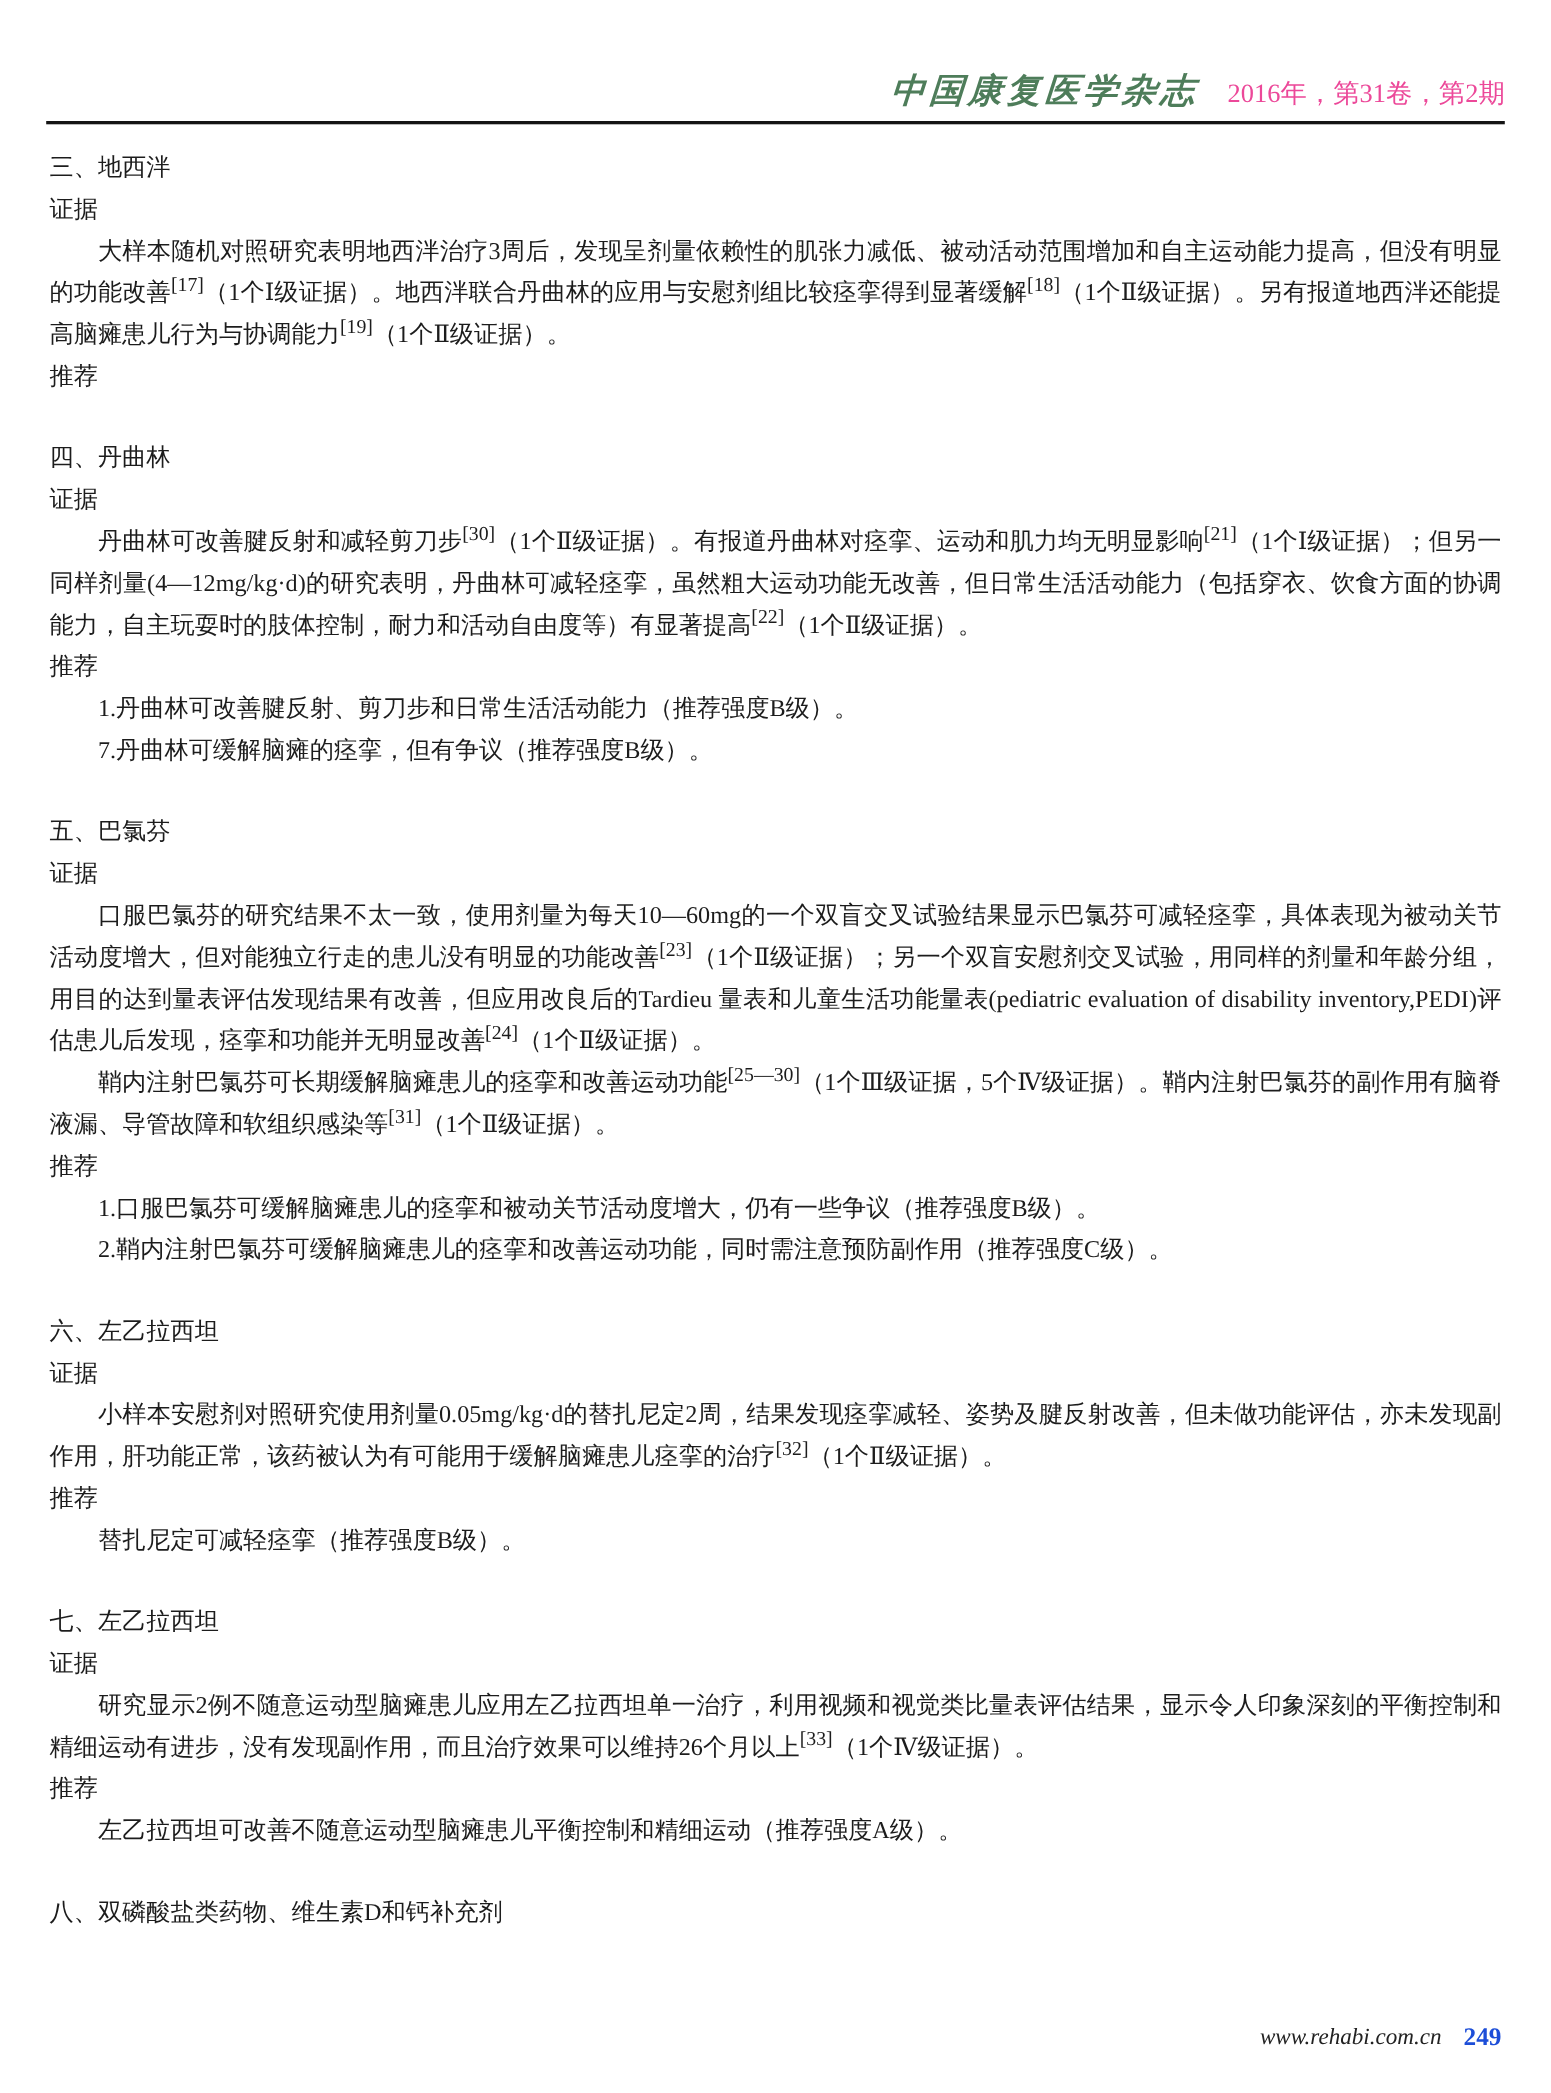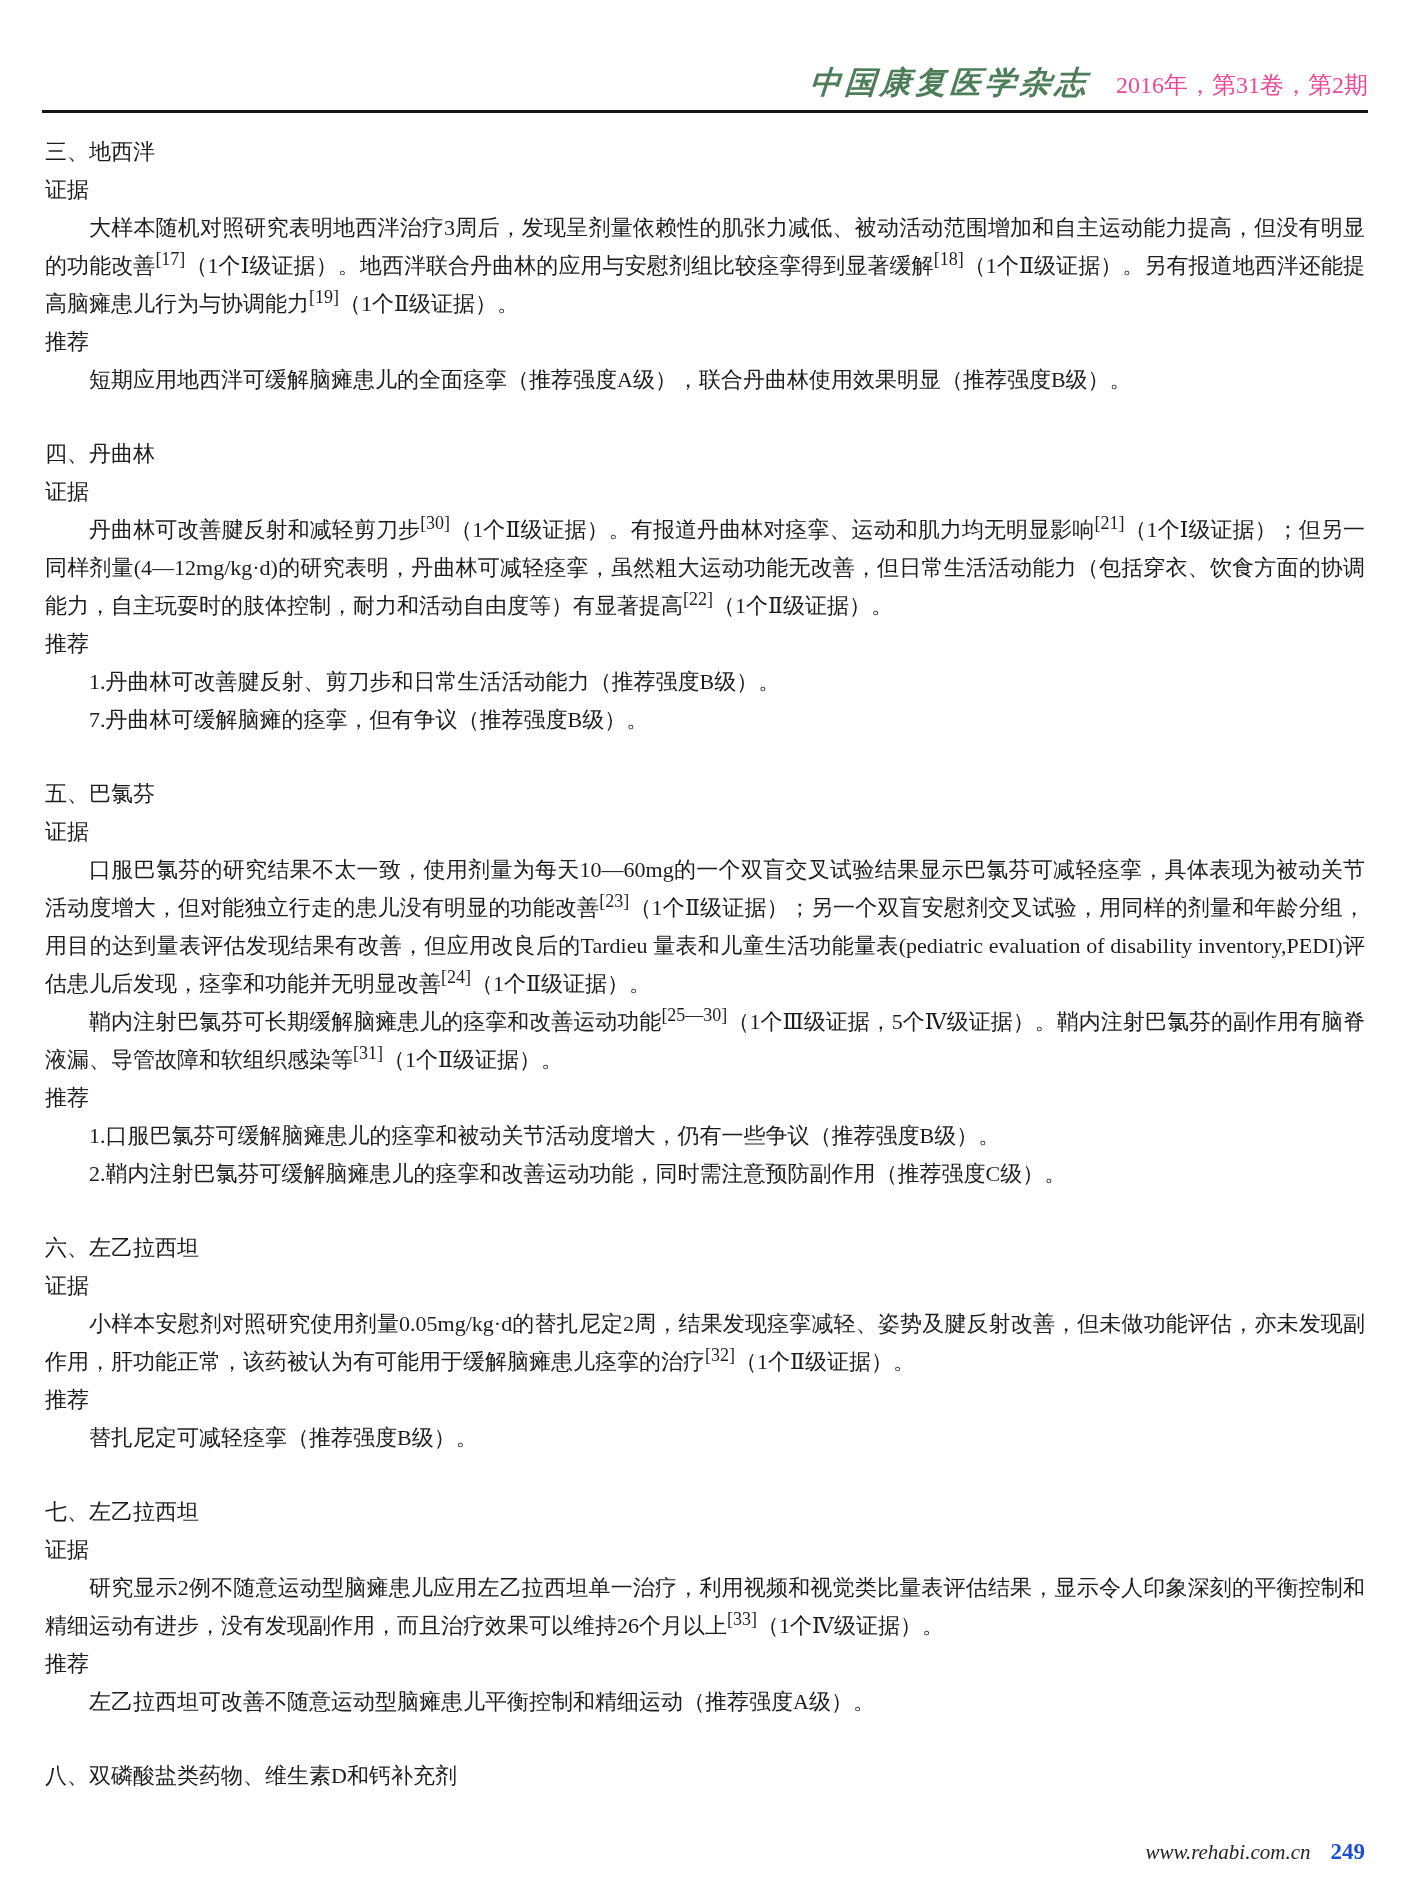--- a/index.html
+++ b/index.html
@@ -66,21 +66,21 @@
     vertical-align: super;
     letter-spacing: 0;
   }
 
   
   .footer {
     position: absolute;
     right: 45px;
     bottom: 38px;
     display: flex;
-    align-items: center;
+    align-items: flex-start;
     gap: 20px;
     margin-top: 29px;
   }
   .website {
     font-style: italic;
     font-size: 21px;
     color: #222222;
   }
   .page-number {
     font-weight: bold;
@@ -97,21 +97,20 @@
     <span class="journal-logo">中国康复医学杂志</span>
     <span class="issue-info">2016年，第31卷，第2期</span>
   </header>
 
   <main class="article" id="article-body">
       <section class="section">
         <h2 class="sec-title">三、地西泮</h2>
         <p class="label">证据</p>
         <p class="para">大样本随机对照研究表明地西泮治疗3周后，发现呈剂量依赖性的肌张力减低、被动活动范围增加和自主运动能力提高，但没有明显的功能改善<sup>[17]</sup>（1个Ⅰ级证据）。地西泮联合丹曲林的应用与安慰剂组比较痉挛得到显著缓解<sup>[18]</sup>（1个Ⅱ级证据）。另有报道地西泮还能提高脑瘫患儿行为与协调能力<sup>[19]</sup>（1个Ⅱ级证据）。</p>
         <p class="label">推荐</p>
-        <p class="para">短期应用地西泮可缓解脑瘫患儿的全面痉挛（推荐强度A级），联合丹曲林使用效果明显（推荐强度B级）。</p>
       </section>
       <section class="section">
         <h2 class="sec-title">四、丹曲林</h2>
         <p class="label">证据</p>
         <p class="para">丹曲林可改善腱反射和减轻剪刀步<sup>[30]</sup>（1个Ⅱ级证据）。有报道丹曲林对痉挛、运动和肌力均无明显影响<sup>[21]</sup>（1个Ⅰ级证据）；但另一同样剂量(4—12mg/kg·d)的研究表明，丹曲林可减轻痉挛，虽然粗大运动功能无改善，但日常生活活动能力（包括穿衣、饮食方面的协调能力，自主玩耍时的肢体控制，耐力和活动自由度等）有显著提高<sup>[22]</sup>（1个Ⅱ级证据）。</p>
         <p class="label">推荐</p>
         <p class="para">1.丹曲林可改善腱反射、剪刀步和日常生活活动能力（推荐强度B级）。</p>
         <p class="para">7.丹曲林可缓解脑瘫的痉挛，但有争议（推荐强度B级）。</p>
       </section>
       <section class="section">

